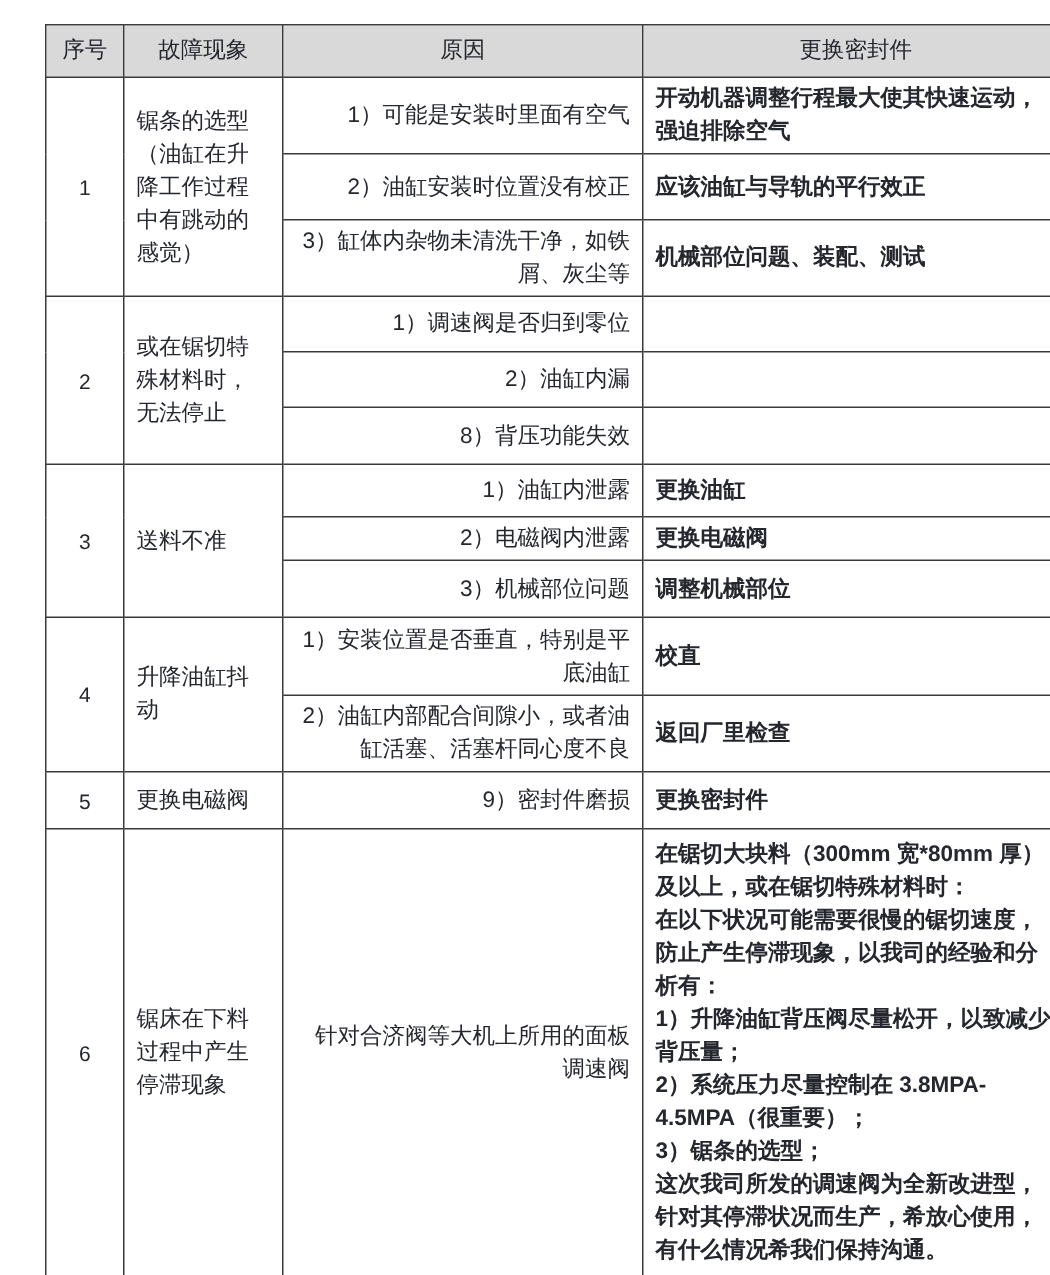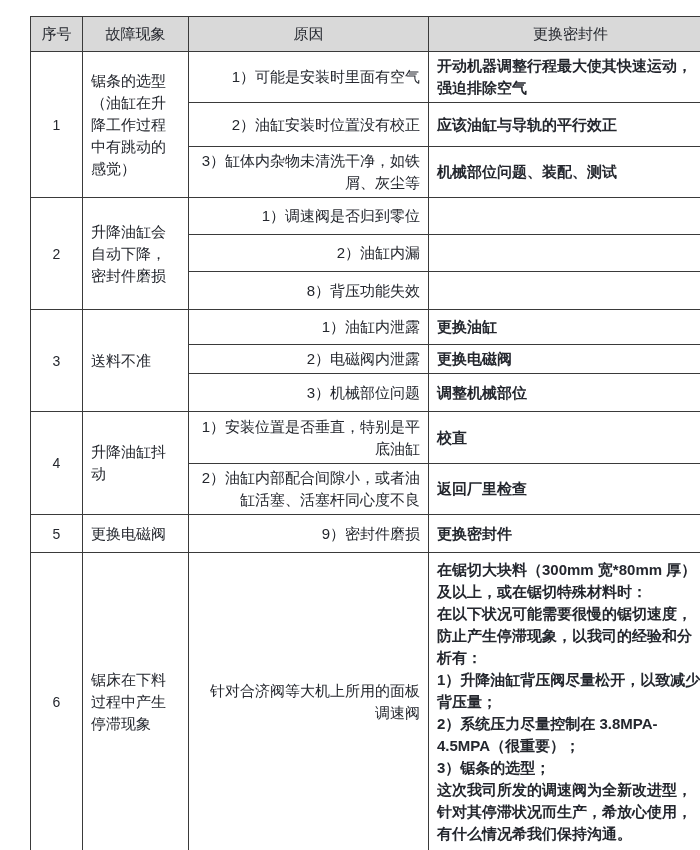--- a/index.html
+++ b/index.html
@@ -82,21 +82,21 @@
         <td class="cause">2）油缸安装时位置没有校正</td>
         <td class="sol">应该油缸与导轨的平行效正</td>
       </tr>
       <tr style="height:43px">
         <td class="cause">3）缸体内杂物未清洗干净，如铁屑、灰尘等</td>
         <td class="sol">机械部位问题、装配、测试</td>
       </tr>
 
       <tr style="height:37px">
         <td class="no" rowspan="3">2</td>
-        <td class="phen" rowspan="3">升降油缸会自动下降，密封件磨损</td>
+        <td class="phen" rowspan="3">或在锯切特殊材料时，无法停止</td>
         <td class="cause">1）调速阀是否归到零位</td>
         <td class="sol"></td>
       </tr>
       <tr style="height:37px">
         <td class="cause">2）油缸内漏</td>
         <td class="sol"></td>
       </tr>
       <tr style="height:38px">
         <td class="cause">8）背压功能失效</td>
         <td class="sol"></td>

